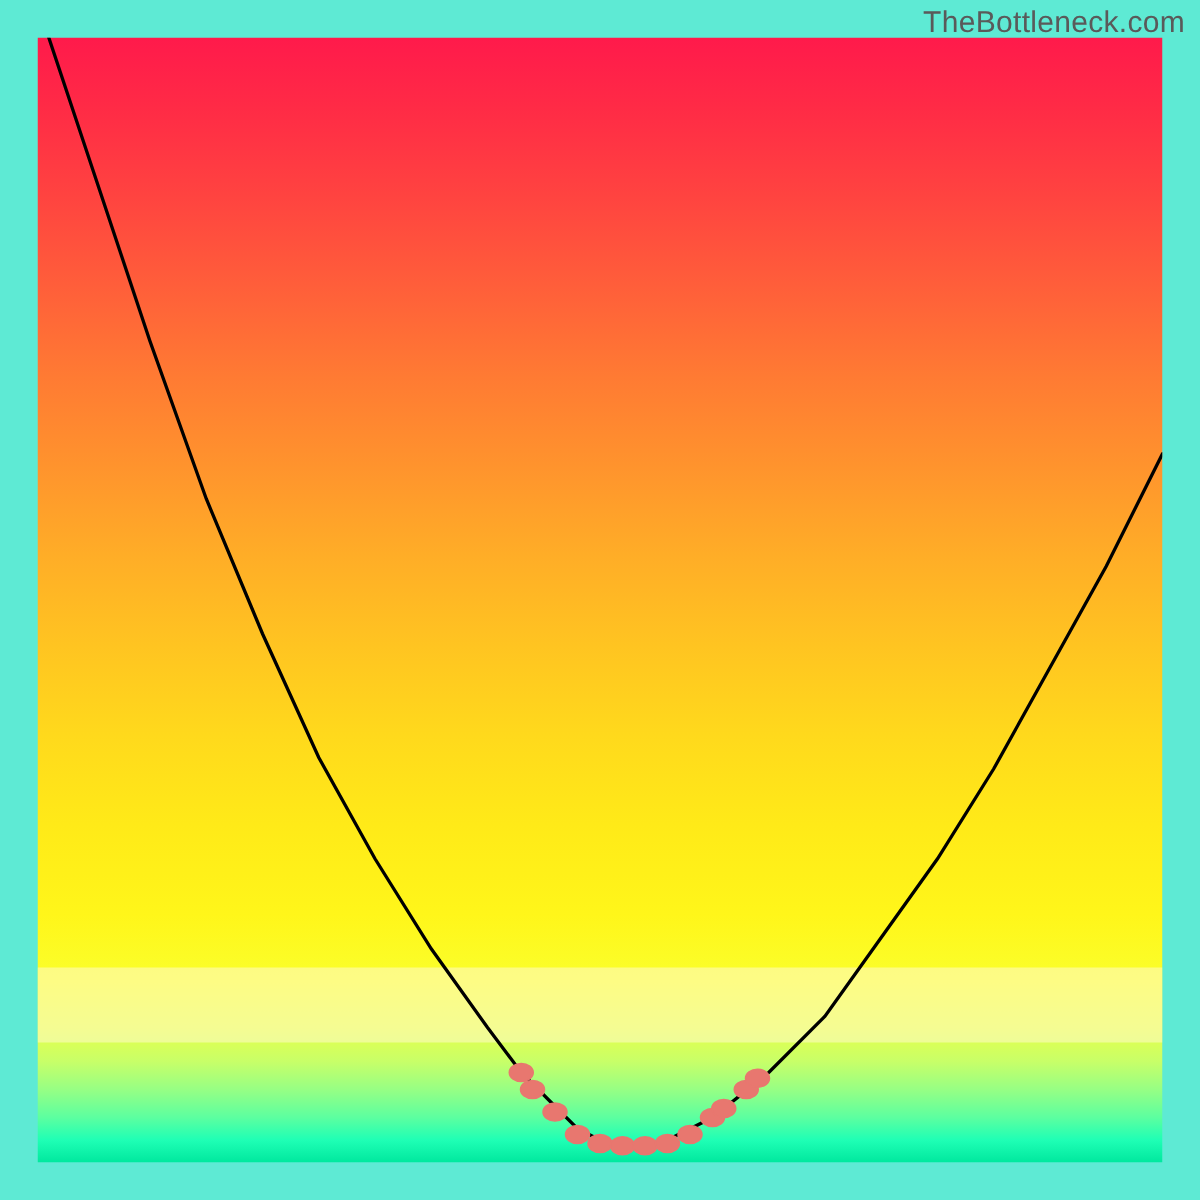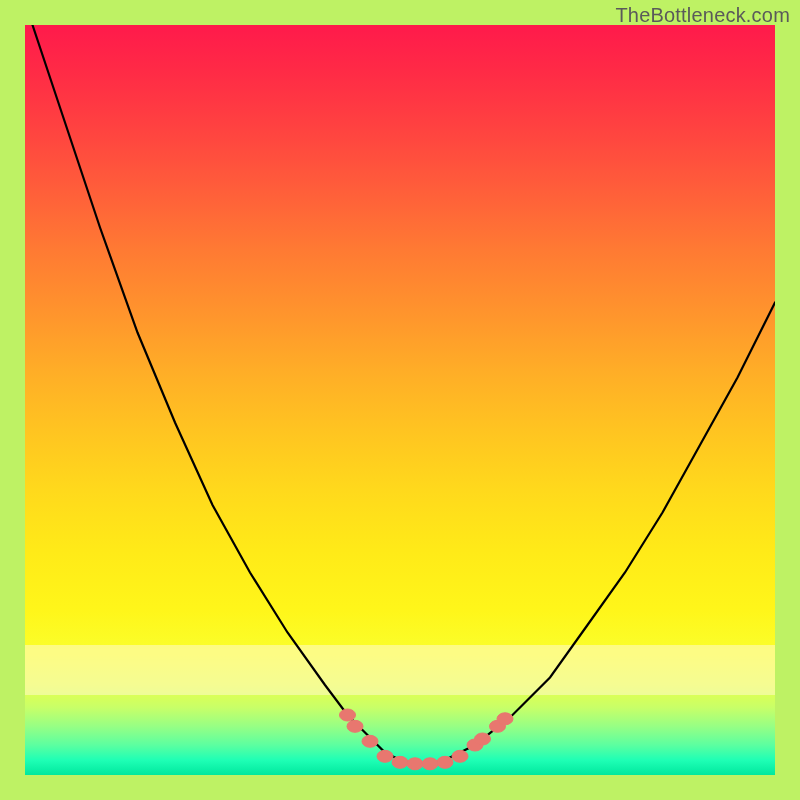--- a/index.html
+++ b/index.html
@@ -8,21 +8,21 @@
     width: 800px;
     height: 800px;
     overflow: hidden;
     background: #000;
     font-family: Arial, Helvetica, sans-serif;
   }
   .stage {
     position: relative;
     width: 800px;
     height: 800px;
-    background: #bef264;
+    background: #5eead4;
   }
   .plot-area {
     position: absolute;
     left: 25px;
     top: 25px;
     width: 750px;
     height: 750px;
     overflow: hidden;
   }
   .gradient-bg {

